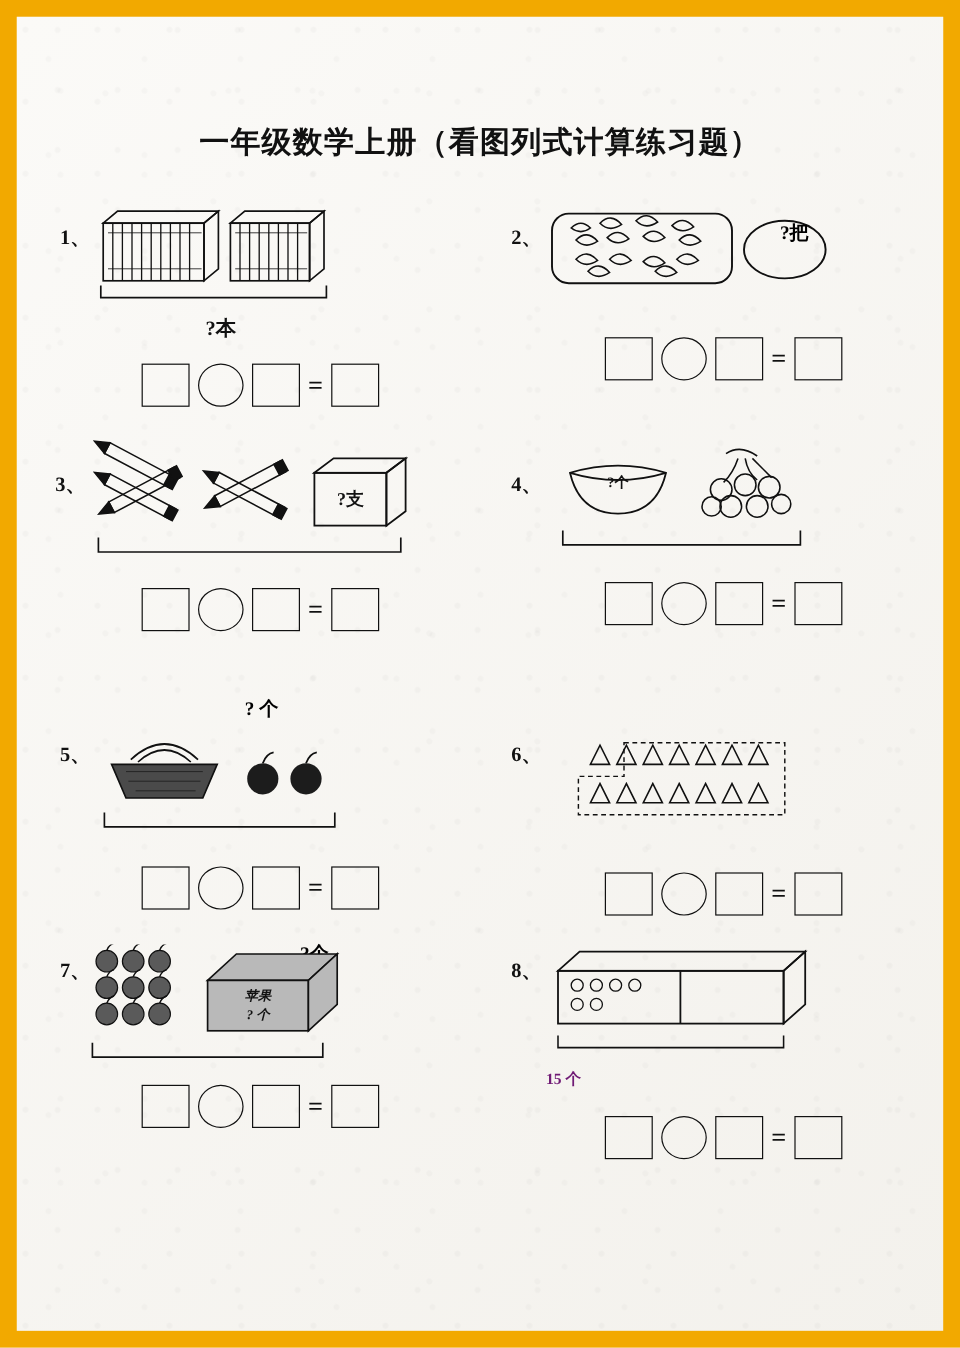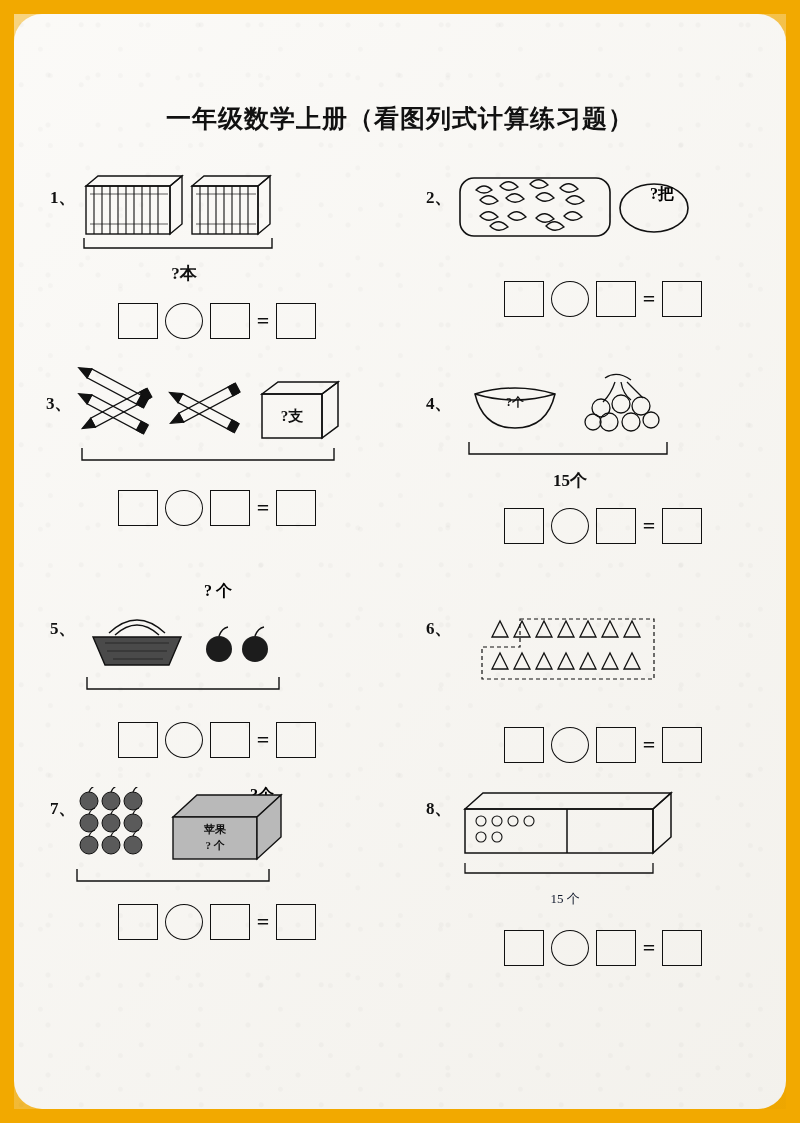--- a/index.html
+++ b/index.html
@@ -14,21 +14,20 @@
     overflow: hidden;
   }
   .page {
     position: absolute;
     left: 14px;
     top: 14px;
     width: 772px;
     height: 1095px;
     background: #f7f5f0;
     box-sizing: border-box;
-    border-radius: 28px;
   }
   .paper-texture {
     position: absolute;
     inset: 0;
     background:
       radial-gradient(circle at 12% 18%, rgba(0,0,0,0.025) 0 2px, transparent 3px),
       radial-gradient(circle at 33% 44%, rgba(0,0,0,0.02) 0 2px, transparent 3px),
       radial-gradient(circle at 68% 22%, rgba(0,0,0,0.022) 0 2px, transparent 3px),
       radial-gradient(circle at 82% 71%, rgba(0,0,0,0.02) 0 2px, transparent 3px),
       radial-gradient(circle at 52% 88%, rgba(0,0,0,0.018) 0 2px, transparent 3px),
@@ -98,24 +97,24 @@
     line-height: 1;
     color: #111;
   }
   .lbl {
     text-align: center;
     font-size: 17px;
     font-weight: bold;
     color: #111;
   }
   .lbl-sm {
-    text-align: center;
+    text-align: left;
     font-size: 13px;
-    font-weight: normal;
-    color: #0f172a;
+    font-weight: bold;
+    color: #701a75;
   }
   svg { display: block; }
 </style>
 </head>
 <body>
 
 <div class="page">
   <div class="paper-texture"></div>
 
   <div class="title">一年级数学上册（看图列式计算练习题）</div>
@@ -297,21 +296,20 @@
               <circle cx="186" cy="42" r="9"></circle>
               <circle cx="154" cy="58" r="9"></circle>
               <circle cx="176" cy="58" r="9"></circle>
               <circle cx="196" cy="56" r="8"></circle>
               <circle cx="138" cy="58" r="8"></circle>
             </g>
 
             <path d="M14 78 L14 90 L212 90 L212 78" fill="none" stroke="#111" stroke-width="1.4"></path>
           </svg>
         </div>
-        <div class="lbl" style="margin-left:55px; width:230px; margin-top:0px;">15个</div>
         <div class="eq" style="margin-top:16px; margin-left:20px;">
           <div class="box"></div>
           <div class="circ"></div>
           <div class="box"></div>
           <div class="eqsign">=</div>
           <div class="box"></div>
         </div>
       </div>
     </div>
 
@@ -388,21 +386,21 @@
           <div class="box"></div>
         </div>
       </div>
     </div>
 
     <div class="row">
 
       <div class="cell" style="height:190px">
         <div class="qnum" style="left:36px; top:28px;">7、</div>
         <div style="position:absolute; left:236px; top:16px; font-size:16px; font-weight:bold;">?个</div>
-        <div class="art" style="width:230px; height:105px; margin-left:55px; margin-top:18px;">
+        <div class="art" style="width:230px; height:105px; margin-left:55px; margin-top:18px;font-style:italic;">
           <svg width="230" height="105" viewBox="0 0 230 105">
 
             <g>
               <circle cx="20" cy="14" r="9" fill="#5a5a5a" stroke="#111" stroke-width="1"></circle>
               <circle cx="42" cy="14" r="9" fill="#5a5a5a" stroke="#111" stroke-width="1"></circle>
               <circle cx="64" cy="14" r="9" fill="#5a5a5a" stroke="#111" stroke-width="1"></circle>
               <circle cx="20" cy="36" r="9" fill="#5a5a5a" stroke="#111" stroke-width="1"></circle>
               <circle cx="42" cy="36" r="9" fill="#5a5a5a" stroke="#111" stroke-width="1"></circle>
               <circle cx="64" cy="36" r="9" fill="#5a5a5a" stroke="#111" stroke-width="1"></circle>
               <circle cx="20" cy="58" r="9" fill="#5a5a5a" stroke="#111" stroke-width="1"></circle>

